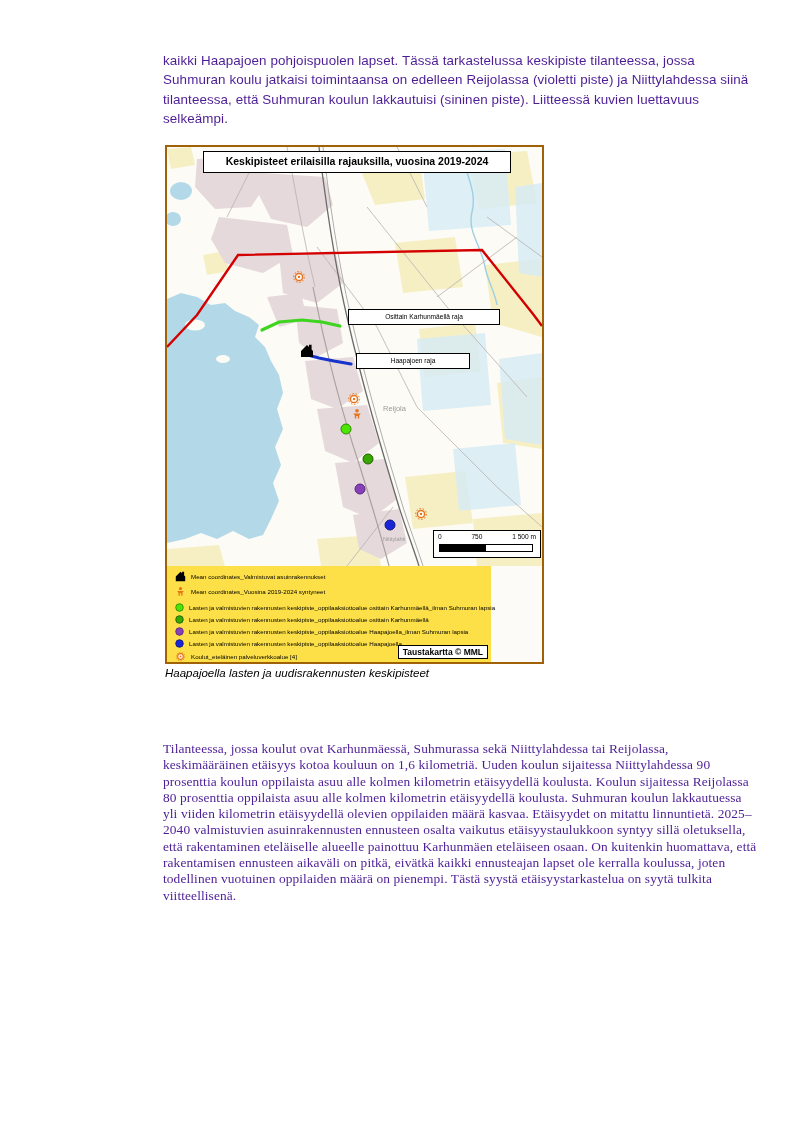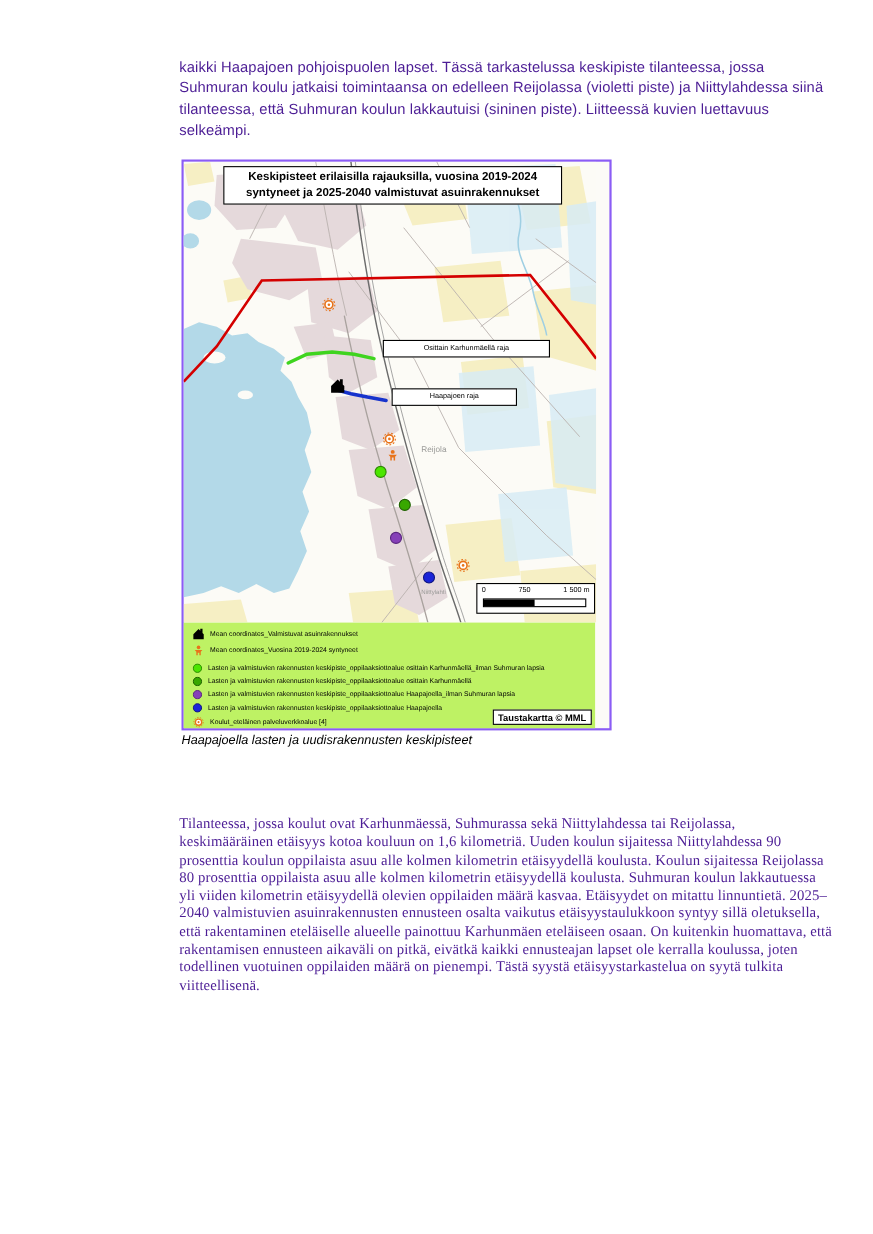--- a/index.html
+++ b/index.html
@@ -1,36 +1,36 @@
 <!DOCTYPE html>
 <html><head>
 <meta charset="utf-8">
 <style>
   html,body{margin:0;padding:0;}
   body{background:#ffffff;font-family:"Liberation Sans","DejaVu Sans",sans-serif;}
   .page{position:relative;width:794px;height:1122px;background:#fff;overflow:hidden;}
   .bodytext{position:absolute;color:#4c1d95;font-size:13.4px;letter-spacing:.1px;}
   .p1{left:163px;top:51px;width:586px;line-height:19.3px;}
   .p2{left:163px;top:741px;width:594px;line-height:16.3px;font-family:Liberation Serif, serif;}
-  .figure{position:absolute;left:165px;top:145px;width:375px;height:515px;border:2px solid #8b5cf6;background:#fcfbf7;padding-left:12px;}
+  .figure{position:absolute;left:165px;top:145px;width:375px;height:515px;border:2px solid #a16207;background:#fcfbf7;}
   .mapsvg{position:absolute;left:0;top:0;width:375px;height:419px;}
   .maptitle{position:absolute;left:36px;top:4px;width:302px;background:#fff;border:1.4px solid #000;
             text-align:center;font-weight:bold;font-size:10.5px;line-height:13.5px;padding:3px 2px;}
   .bndlabel{position:absolute;background:#fff;border:1px solid #000;font-size:6.6px;line-height:13px;
             text-align:center;white-space:nowrap;overflow:hidden;}
   .lbl-karhu{left:181px;top:162px;width:150px;height:14px;}
   .lbl-haapa{left:189px;top:206px;width:112px;height:14px;}
   .placelbl{position:absolute;color:#9a9a98;margin-left:10px;}
   .pl-reijola{left:206px;top:257px;font-size:7.5px;}
   .pl-niitty{left:206px;top:389px;font-size:5.5px;}
   .scalebar{position:absolute;left:266px;top:383px;width:106px;height:26px;background:#fff;border:1px solid #000;}
   .scalenums{display:flex;justify-content:space-between;font-size:6.6px;padding:2px 4px 0 4px;}
   .scaletrack{position:absolute;left:5px;top:13px;width:92px;height:6px;border:1px solid #000;}
   .scalefill{position:absolute;left:0;top:0;width:46px;height:6px;background:#000;}
-  .legend{position:absolute;left:0;top:419px;width:374px;height:96px;background:#bef264;padding:0;}
+  .legend{position:absolute;left:0;top:419px;width:324px;height:96px;background:#fde047;padding:0;}
   .legrow{position:absolute;left:8px;display:flex;align-items:center;height:12px;}
   .legrow svg{flex:0 0 auto;margin-right:5px;}
   .legrow span{font-size:6.2px;white-space:nowrap;color:#000;}
   .attribution{position:absolute;right:3px;bottom:3px;border:1.5px solid #000;background:#fff;
                font-weight:bold;font-size:8.5px;padding:1px 4px;}
   .caption{position:absolute;left:165px;top:667px;font-style:italic;font-size:11.5px;color:#000;}
   .heading{position:absolute;left:163px;top:700px;font-weight:bold;font-size:15px;color:#000;}
 </style>
 </head>
 <body>
@@ -138,21 +138,20 @@
       <g>
         <circle cx="179" cy="282" r="5" fill="#4ce600" stroke="#2d8a00" stroke-width="1"></circle>
         <circle cx="201" cy="312" r="5" fill="#38a800" stroke="#1f6100" stroke-width="1"></circle>
         <circle cx="193" cy="342" r="5" fill="#8640b8" stroke="#5a2580" stroke-width="1"></circle>
         <circle cx="223" cy="378" r="5" fill="#1a24d8" stroke="#101680" stroke-width="1"></circle>
       </g>
     </svg>
 
     <div class="maptitle">
       <div>Keskipisteet erilaisilla rajauksilla, vuosina 2019-2024</div>
-      <div>syntyneet ja 2025-2040 valmistuvat asuinrakennukset</div>
     </div>
 
     <div class="bndlabel lbl-karhu">Osittain Karhunmäellä raja</div>
     <div class="bndlabel lbl-haapa">Haapajoen raja</div>
 
     <div class="placelbl pl-reijola">Reijola</div>
     <div class="placelbl pl-niitty">Niittylahti</div>
 
     <div class="scalebar">
       <div class="scalenums">

